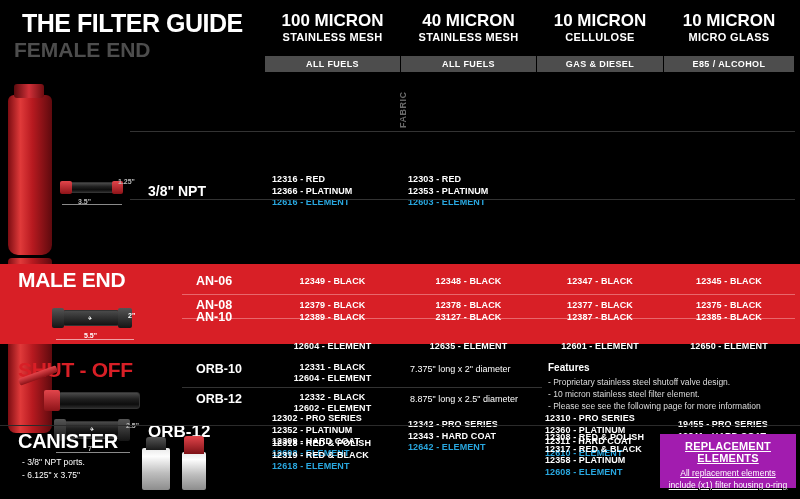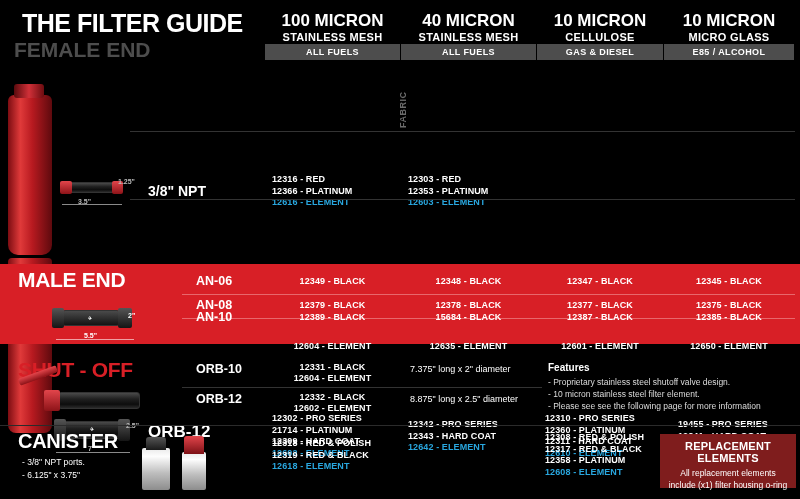--- a/index.html
+++ b/index.html
@@ -23,21 +23,21 @@
   }
   .title-sub {
     font-size: 21px; font-weight: bold; letter-spacing: 0px;
     color:#4d4d4d; line-height: 1.05; margin-top: 3px; white-space: nowrap;
   }
 
   .col-head { position:absolute; top:12px; text-align:center; }
   .ch-micron { font-size:17px; font-weight:bold; color:#fff; line-height:1.0; white-space:nowrap; }
   .ch-type { font-size:11px; font-weight:bold; color:#fff; letter-spacing:.3px; line-height:1.15; margin-top:2px; white-space:nowrap;}
   .ch-badge {
-    margin-top:0; font-size:9px; font-weight:bold; color:#fff; letter-spacing:.4px;
+    margin-top:12px; font-size:9px; font-weight:bold; color:#fff; letter-spacing:.4px;
     background:#4d4d4d; padding:3px 0 3px 0; width:100%; text-align:center; white-space:nowrap;
   }
 
   
   .row { position:absolute; left:0; width:800px; }
   .codes { font-size:9px; line-height:11.5px; font-weight:bold; color:#fff; letter-spacing:.1px; }
   .codes .el { color:#29a7df; }
   .codes .crimp { color:#29a7df; }
   .cell-center { text-align:center; }
 
@@ -57,21 +57,21 @@
   
   .meas { position:absolute; font-size:7px; color:#bbb; font-weight:bold; }
 
   
   .canister-note { font-size:8.5px; color:#fff; line-height:12px; }
 
   .feat-title { font-size:10px; font-weight:bold; color:#fff; }
   .feat-line { font-size:8.5px; color:#ddd; line-height:12.5px; }
 
   .repl {
-    position:absolute; background:#7f1d1d; color:#fff;
+    position:absolute; background:#a21caf; color:#fff;text-decoration:underline;
   }
   .repl-title { font-size:11px; font-weight:bold; text-align:center; letter-spacing:.2px; }
   .repl-body { font-size:8.5px; text-align:center; line-height:11.5px; }
 
   .spec-note { font-size:9px; color:#fff; }
 
   .vert-fabric {
     position:absolute; font-size:9px; font-weight:bold; color:#6b6b6b;
     transform: rotate(-90deg); transform-origin: left top; letter-spacing:.5px;
   }
@@ -236,21 +236,21 @@
       <div class="logo-dot" style="left:90px; top:226px;">✈</div>
     </div>
     <div class="meas" style="left:126px; top:222px;">2.5"</div>
     <div class="meas" style="left:88px; top:245px;">7"</div>
     <div class="dimline" style="left:56px; top:252px; width:74px;"></div>
 
     <div class="rowlabel" style="left:148px; top:222px; font-size:17px;">ORB-12</div>
 
     <div class="codes" style="position:absolute; left:272px; top:213px;">
       <div>12302 - PRO SERIES</div>
-      <div>21714 - PLATINUM</div>
+      <div>12352 - PLATINUM</div>
       <div>12309 - HARD COAT</div>
       <div class="el">12602 - ELEMENT</div>
     </div>
 
     <div class="codes" style="position:absolute; left:408px; top:219px;">
       <div>12342 - PRO SERIES</div>
       <div>12343 - HARD COAT</div>
       <div class="el">12642 - ELEMENT</div>
     </div>
 
@@ -296,21 +296,21 @@
     <div class="codes cell-center" style="position:absolute; left:265px; top:4px; width:135px;">12379 - BLACK</div>
     <div class="codes cell-center" style="position:absolute; left:401px; top:4px; width:135px;">12378 - BLACK</div>
     <div class="codes cell-center" style="position:absolute; left:537px; top:4px; width:126px;">12377 - BLACK</div>
     <div class="codes cell-center" style="position:absolute; left:664px; top:4px; width:130px;">12375 - BLACK</div>
   </div>
   <div class="divider" style="left:182px; top:318px; width:613px; height:1px; background:#e8676c;"></div>
 
   <div style="position:absolute; left:0; top:308px; width:800px; height:22px;">
     <div class="rowlabel" style="left:196px; top:2px; font-size:12.5px;">AN-10</div>
     <div class="codes cell-center" style="position:absolute; left:265px; top:4px; width:135px;">12389 - BLACK</div>
-    <div class="codes cell-center" style="position:absolute; left:401px; top:4px; width:135px;">15684 - BLACK</div>
+    <div class="codes cell-center" style="position:absolute; left:401px; top:4px; width:135px;">23127 - BLACK</div>
     <div class="codes cell-center" style="position:absolute; left:537px; top:4px; width:126px;">12387 - BLACK</div>
     <div class="codes cell-center" style="position:absolute; left:664px; top:4px; width:130px;">12385 - BLACK</div>
   </div>
 
   <div style="position:absolute; left:0; top:341px; width:800px; height:16px;">
     <div class="codes el cell-center" style="position:absolute; left:265px; top:0; width:135px;">12604 - ELEMENT</div>
     <div class="codes el cell-center" style="position:absolute; left:401px; top:0; width:135px;">12635 - ELEMENT</div>
     <div class="codes el cell-center" style="position:absolute; left:537px; top:0; width:126px;">12601 - ELEMENT</div>
     <div class="codes el cell-center" style="position:absolute; left:664px; top:0; width:130px;">12650 - ELEMENT</div>
   </div>

